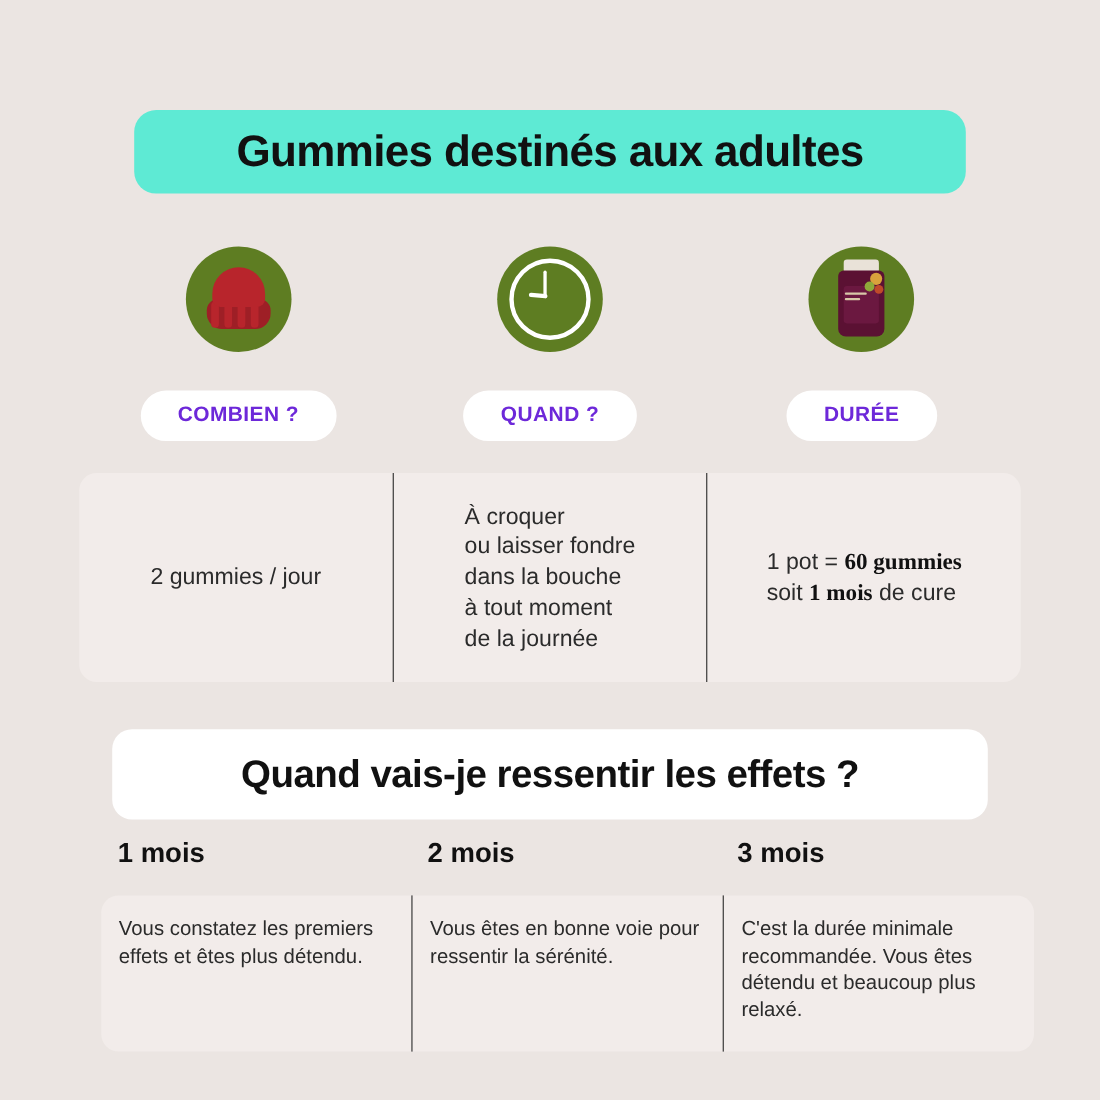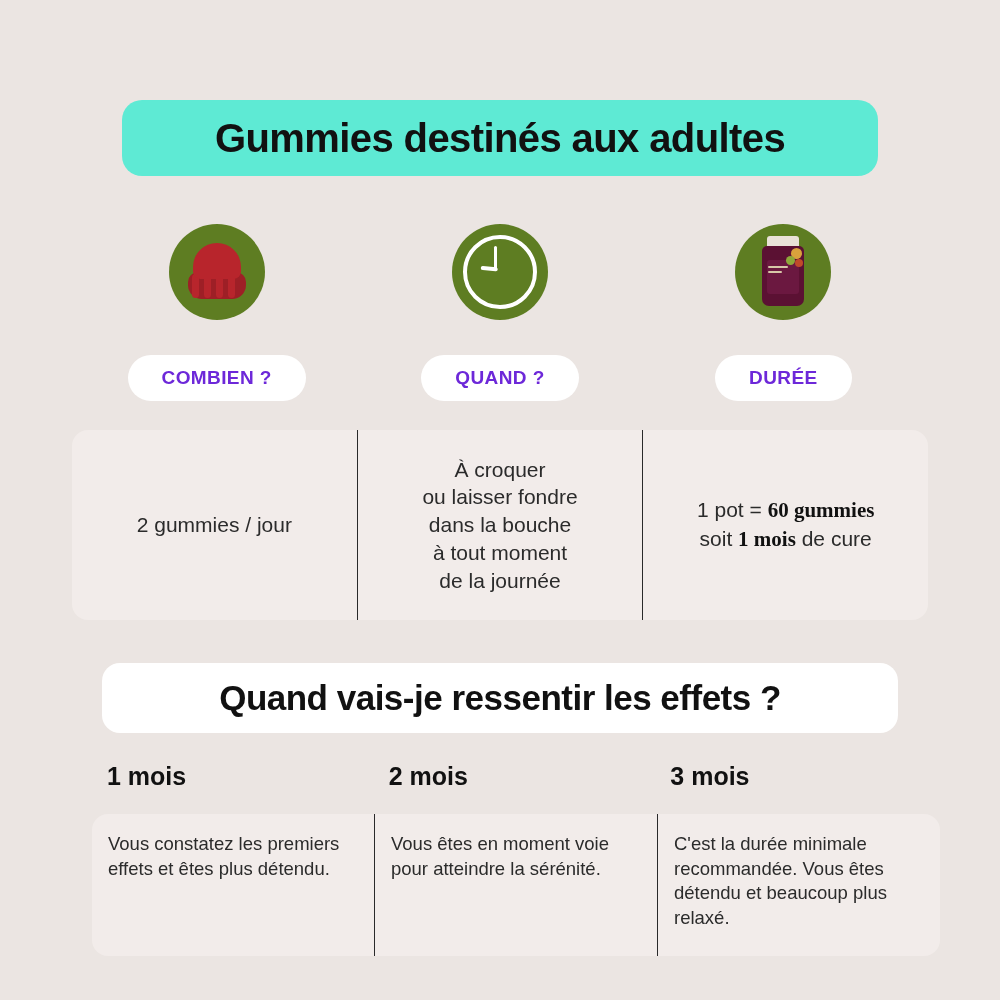--- a/index.html
+++ b/index.html
@@ -228,42 +228,42 @@
     height: 190px;
     background: #f2ecea;
     border-radius: 16px;
     display: flex;
   }
   .info-col {
     flex: 1;
     display: flex;
     align-items: center;
     justify-content: center;
-    text-align: center;
+    text-align: left;
     padding: 0 10px;
     box-sizing: border-box;
   }
   .info-col + .info-col {
     border-left: 1.5px solid #2a2a2a;
   }
   .info-col .txt {
     font-size: 21px;
     line-height: 1.32;
     color: #2b2b2b;
     white-space: pre-line;
   }
   .info-col .txt b { font-weight: bold; color: #111111; font-family: Liberation Serif, serif; }
 
   
   .title2-pill {
     position: absolute;
     left: 102px;
     top: 663px;
     width: 796px;
-    height: 70px;
+    height: 82px;
     background: #ffffff;
     border-radius: 18px;
     display: flex;
     align-items: center;
     justify-content: center;
   }
   .title2-pill span {
     font-size: 35px;
     font-weight: bold;
     letter-spacing: -0.5px;
@@ -400,20 +400,20 @@
     <div class="mh">1 mois</div>
     <div class="mh">2 mois</div>
     <div class="mh">3 mois</div>
   </div>
 
   <div class="bottom-card">
     <div class="bottom-col">
       <div class="txt">Vous constatez les premiers effets et êtes plus détendu.</div>
     </div>
     <div class="bottom-col">
-      <div class="txt">Vous êtes en moment voie pour atteindre la sérénité.</div>
+      <div class="txt">Vous êtes en bonne voie pour ressentir la sérénité.</div>
     </div>
     <div class="bottom-col">
       <div class="txt">C'est la durée minimale recommandée. Vous êtes détendu et beaucoup plus relaxé.</div>
     </div>
   </div>
 
 </div>
 
 </body></html>

